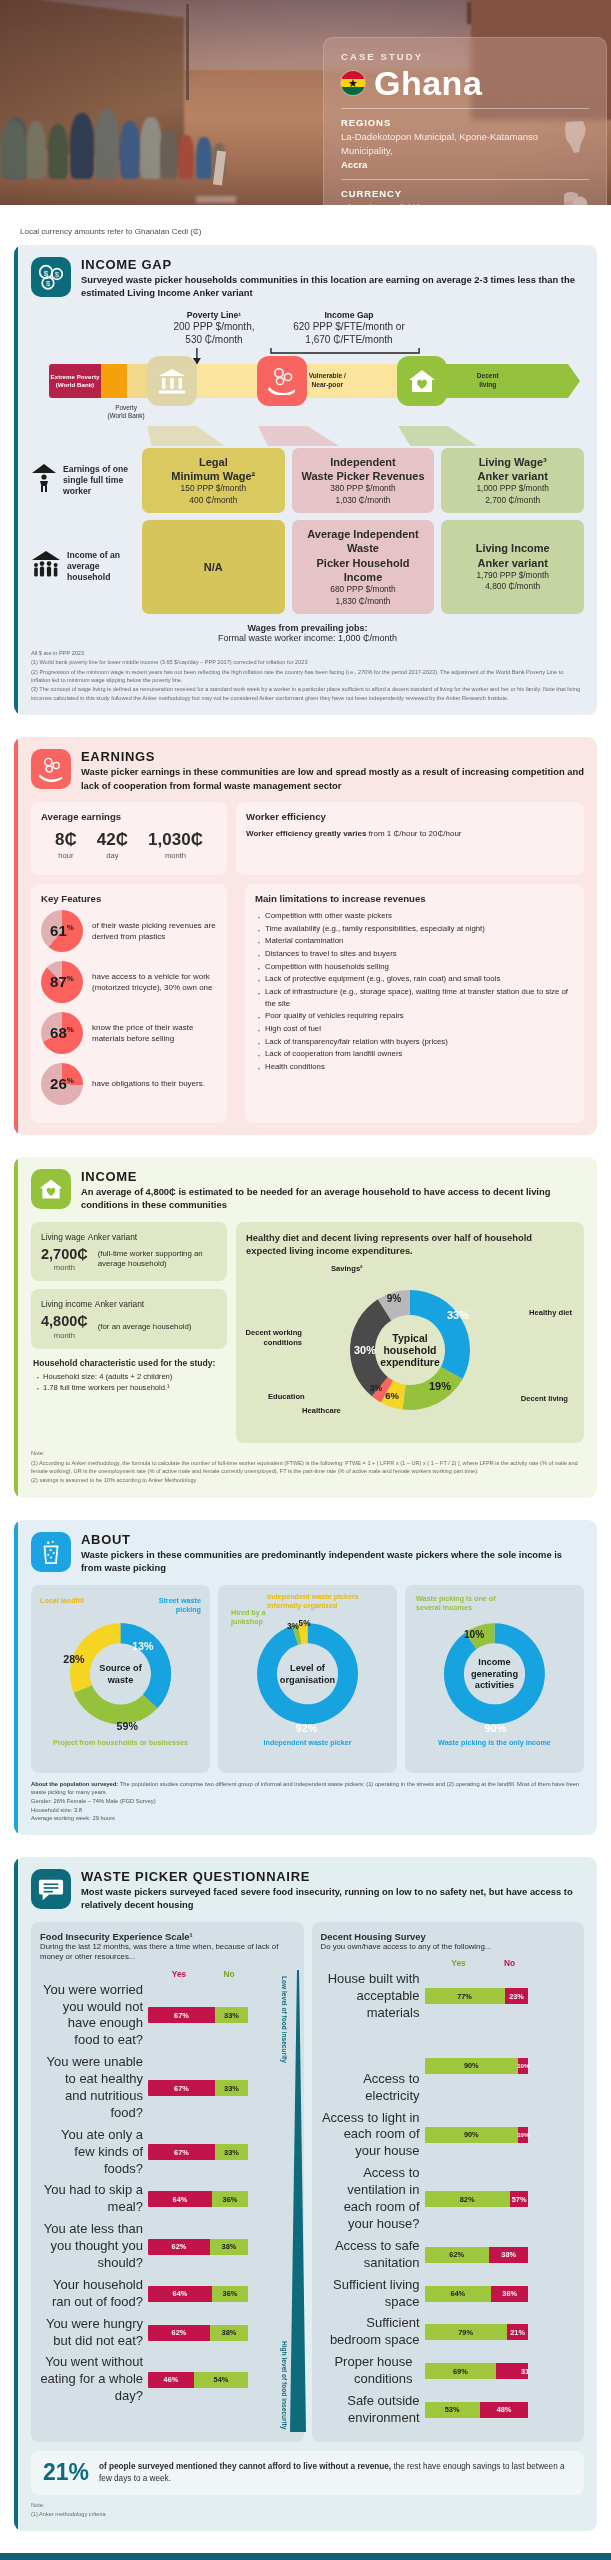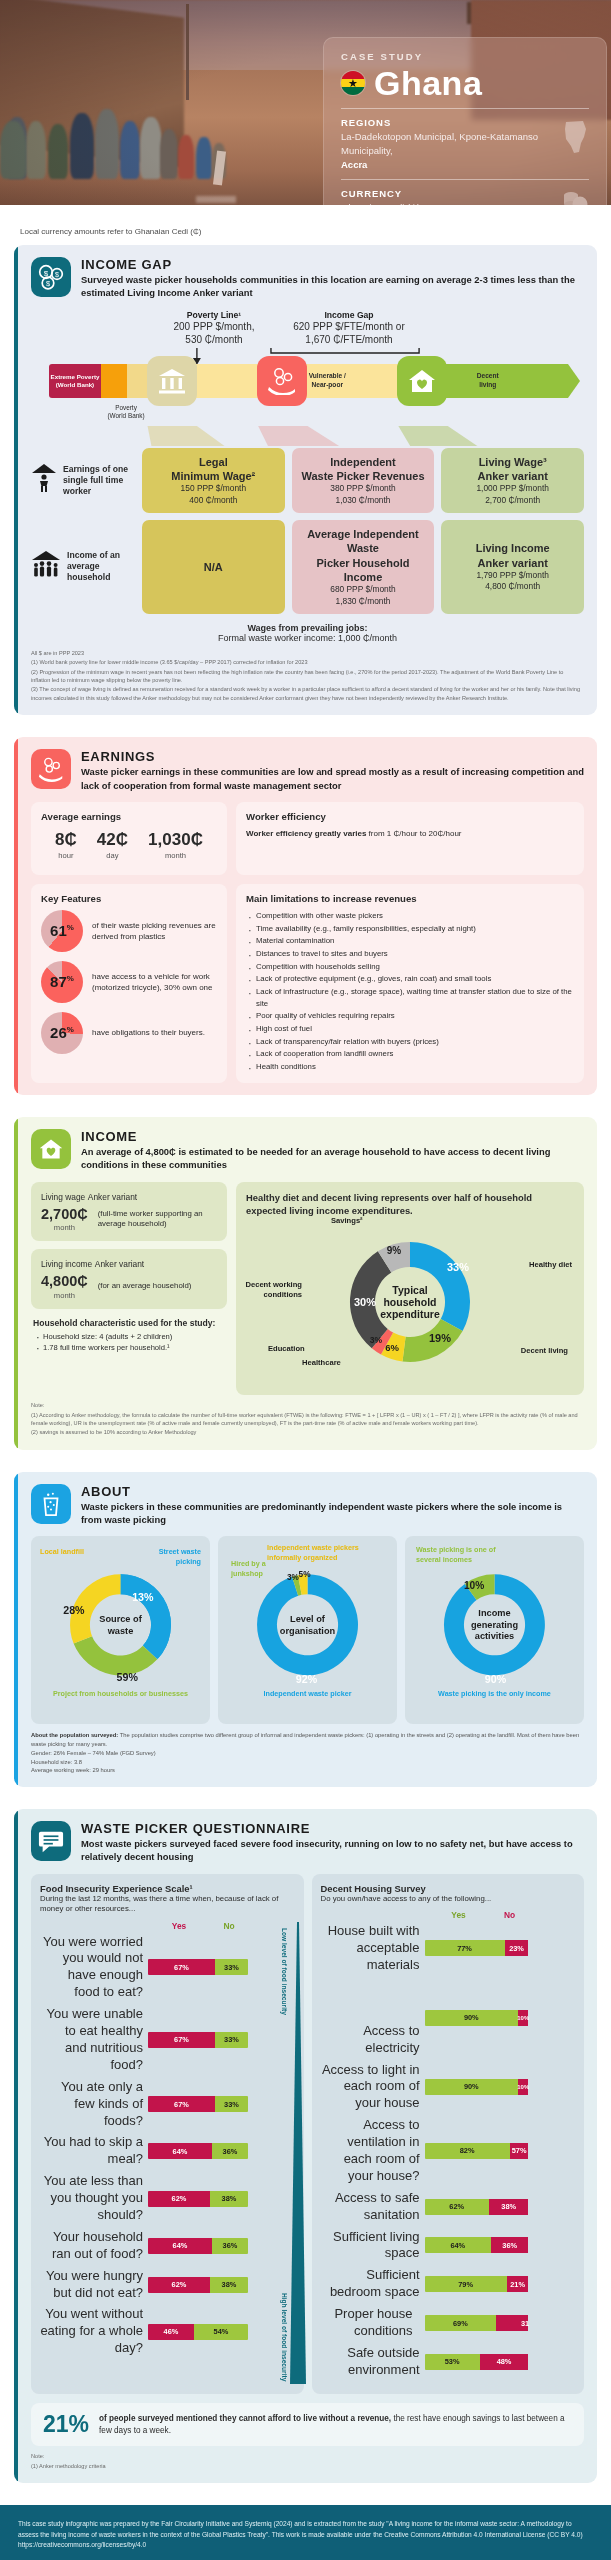--- a/index.html
+++ b/index.html
@@ -201,21 +201,21 @@
   .panel { background:rgba(255,255,255,.42); border-radius:8px; padding:9px 10px; }
   .e-top { display:grid; grid-template-columns: 196px 1fr; gap:9px; margin-bottom:9px;}
   .p-title { font-size:9.6px; font-weight:700; margin-bottom:6px; }
   .avg-row { display:flex; align-items:flex-end; justify-content:space-around; padding: 3px 4px 6px 4px; }
   .avg .n { font-size:17px; font-weight:700; line-height:1; }
   .avg .u { font-size:7.6px; color:#555; margin-top:3px; }
   .avg { text-align:center; }
   .eff-txt { font-size:8px; line-height:1.5; }
   .eff-txt b { font-weight:700; }
 
-  .e-bot { display:grid; grid-template-columns: 196px 1fr; gap:9px; }
+  .e-bot { display:grid; grid-template-columns: 196px 1fr; gap:18px; }
   .kf-item { display:flex; align-items:center; gap:9px; margin-bottom:9px; }
   .pie { width:42px; height:42px; border-radius:50%; flex:none; position:relative;
          display:flex; align-items:center; justify-content:center; }
   .pie .lab { position:relative; z-index:2; font-size:15px; font-weight:700; color:#1c1c1c;}
   .pie .lab sup { font-size:8px; font-weight:700; }
   .kf-tx { font-size:8px; line-height:1.42; color:#2b2b2b;}
   .lim-list { list-style:none; }
   .lim-list li { font-size:7.8px; line-height:1.5; padding-left:10px; position:relative; margin-bottom:1px;}
   .lim-list li::before { content:"·"; position:absolute; left:2px; top:-1px; font-size:11px; color:#444;}
 
@@ -225,21 +225,21 @@
   .lw-t { font-size:9.4px; font-weight:700; margin-bottom:5px;}
   .lw-t span { font-weight:400; font-size:8.4px;}
   .lw-row { display:flex; align-items:center; gap:10px; }
   .lw-num { font-size:14.5px; font-weight:700; line-height:1; }
   .lw-sub { font-size:7.6px; color:#555; margin-top:2px;}
   .lw-note { font-size:7.8px; line-height:1.35; color:#2b2b2b;}
   .hh-title { font-size:8.6px; font-weight:700; margin: 9px 0 3px 2px;}
   .hh-list { list-style:none; margin-left:4px;}
   .hh-list li { font-size:7.6px; line-height:1.55; padding-left:8px; position:relative;}
   .hh-list li::before { content:"·"; position:absolute; left:1px; top:-2px; font-size:11px;}
-  .diet-t { font-size:9.4px; font-weight:700; line-height:1.42; margin-bottom:1px;}
+  .diet-t { font-size:9.4px; font-weight:700; line-height:1.42; margin-bottom:9px;}
   .donut-box { position:relative; height:168px; }
   .donut { position:absolute; left:50%; top:8px; transform:translateX(-50%); }
   .dlabel { position:absolute; font-size:7.6px; font-weight:700; color:#1c1c1c; line-height:1.3;}
 
   
   .a-grid { display:grid; grid-template-columns: repeat(3,1fr); gap:8px; }
   .a-panel { background:#d4e0e6; border-radius:8px; padding:9px 7px 7px 7px; position:relative; height:188px;}
   .a-donut-wrap { position:relative; width:100%; height:146px; }
   .a-lbl { position:absolute; font-size:7.2px; font-weight:700; line-height:1.28; }
   .about-foot { font-size:5.8px; color:#555; line-height:1.5; margin-top:7px;}
@@ -606,20 +606,26 @@
             <div class="kf-tx">of their waste picking revenues are derived from plastics</div>
           </div>
 
           <div class="kf-item">
             <div class="pie" style="background: conic-gradient(#fb625d 0 87%, #e0b0b2 87% 100%);">
               <span class="lab"><span>87</span><sup>%</sup></span>
             </div>
             <div class="kf-tx">have access to a vehicle for work (motorized tricycle), 30% own one</div>
           </div>
 
+          <div class="kf-item">
+            <div class="pie" style="background: conic-gradient(#fb625d 0 68%, #e0b0b2 68% 100%);">
+              <span class="lab"><span>68</span><sup>%</sup></span>
+            </div>
+            <div class="kf-tx">know the price of their waste materials before selling</div>
+          </div>
 
           <div class="kf-item">
             <div class="pie" style="background: conic-gradient(#fb625d 0 26%, #e0b0b2 26% 100%);">
               <span class="lab"><span>26</span><sup>%</sup></span>
             </div>
             <div class="kf-tx">have obligations to their buyers.</div>
           </div>
         </div>
 
         <div class="panel">

